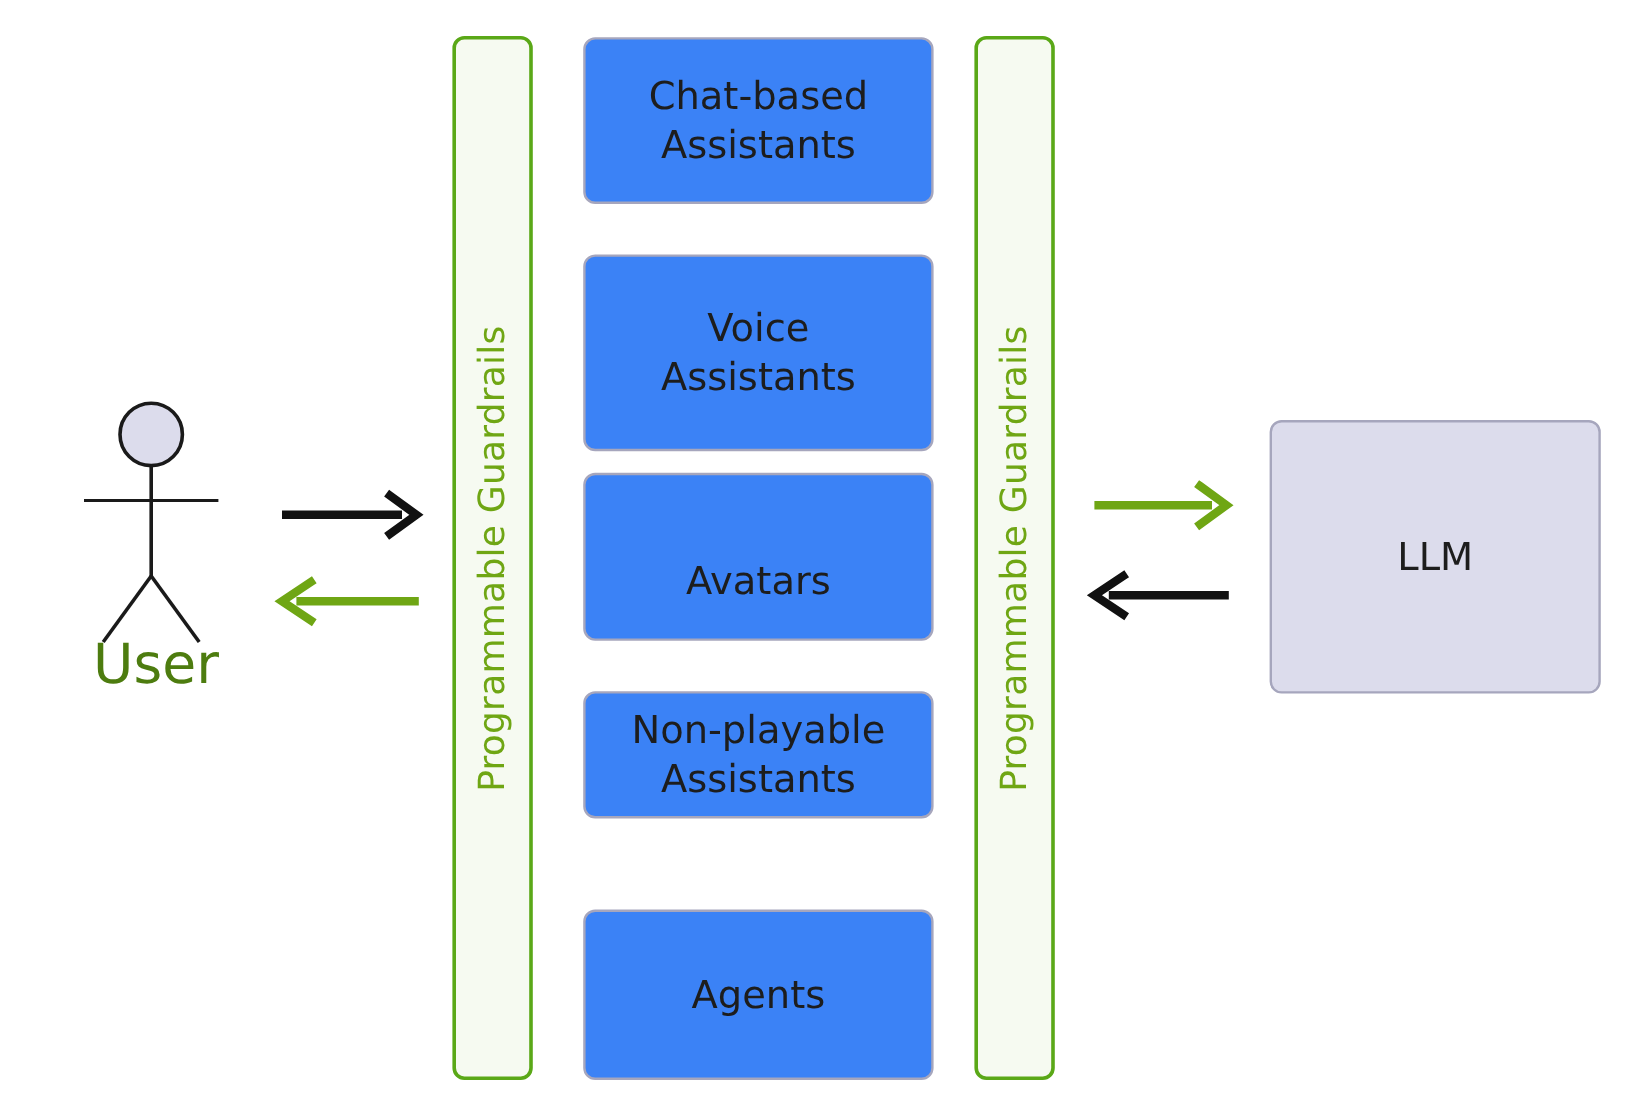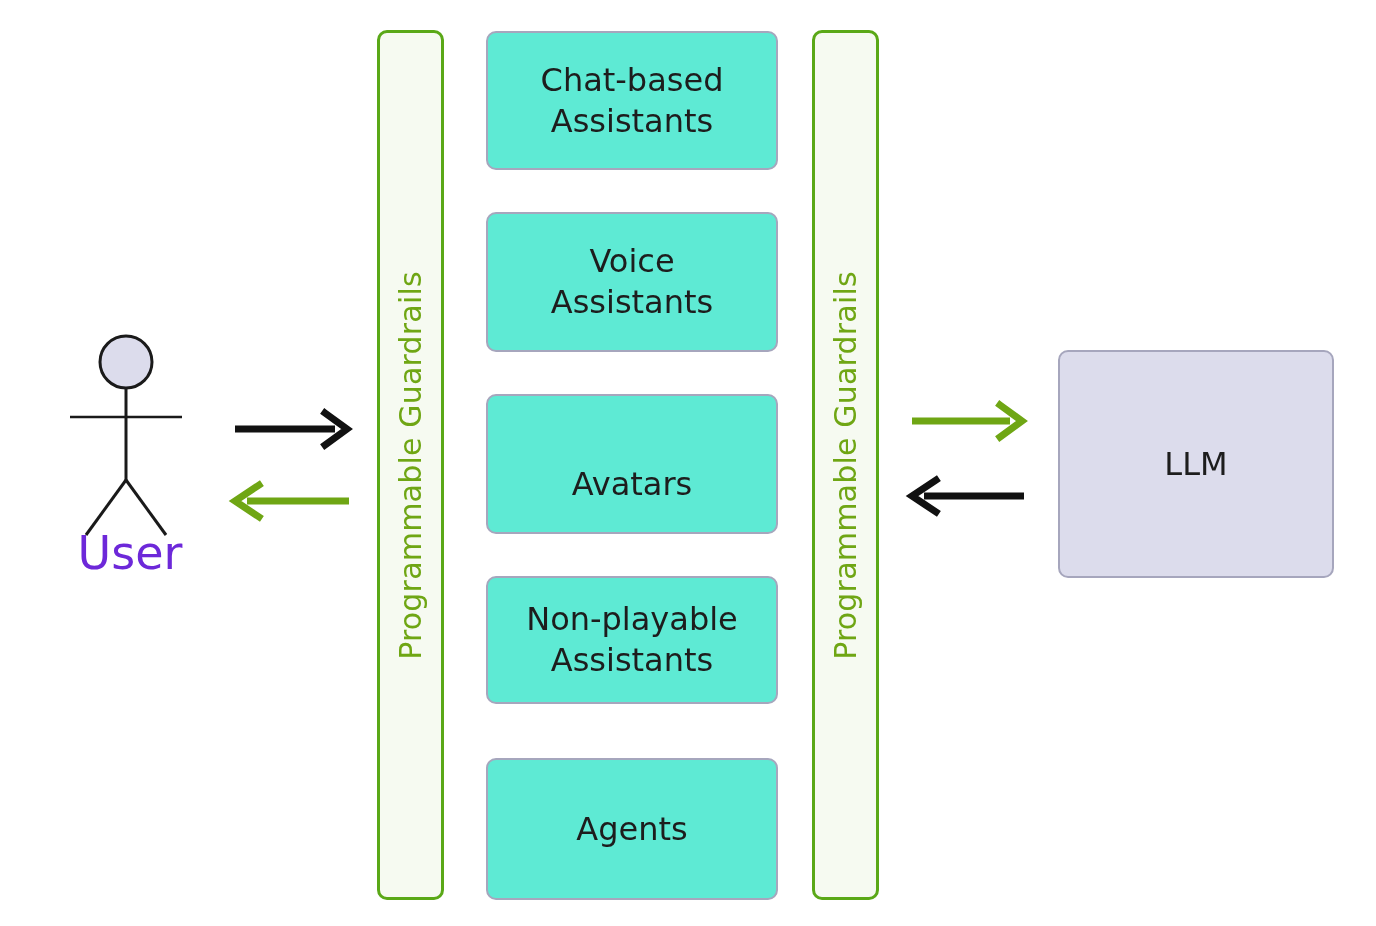--- a/index.html
+++ b/index.html
@@ -27,21 +27,21 @@
     height: 260px;
   }
   .actor svg { display: block; }
   .actor-label {
     position: absolute;
     left: 0px;
     top: 200px;
     width: 140px;
     text-align: center;
     font-size: 46px;
-    color: #6d28d9;
+    color: #4d7c0f;
     font-family: "DejaVu Sans", sans-serif;
     letter-spacing: 0px;
     line-height: 1;
   }
 
   
   .guardrail {
     position: absolute;
     top: 30px;
     width: 67px;
@@ -63,21 +63,21 @@
     letter-spacing: 0.2px;
   }
   #guardrail-left  { left: 377px; }
   #guardrail-right { left: 812px; }
 
   
   .app-box {
     position: absolute;
     left: 486px;
     width: 292px;
-    background: #5eead4;
+    background: #3b82f6;
     border: 2px solid #a6a6bd;
     border-radius: 10px;
     box-sizing: border-box;
     display: flex;
     align-items: center;
     justify-content: center;
     text-align: center;
     font-size: 32px;
     line-height: 1.28;
     color: #1d1d1d;
@@ -144,35 +144,35 @@
     <span class="guardrail-text">Programmable Guardrails</span>
   </div>
 
   <div class="app-box" style="top:31px;  height:139px;">
     <span>
       <span>Chat-based</span><br>
       <span>Assistants</span>
     </span>
   </div>
 
-  <div class="app-box" style="top:212px; height:140px;align-items:center;">
+  <div class="app-box" style="top:212px; height:164px;align-items:center;">
     <span>
       <span>Voice</span><br>
       <span>Assistants</span>
     </span>
   </div>
 
   <div class="app-box" style="top:394px; height:140px;">
     <span>
       <br>
       <span>Avatars</span>
     </span>
   </div>
 
-  <div class="app-box" style="top:576px; height:128px;">
+  <div class="app-box" style="top:576px; height:106px;">
     <span>
       <span>Non-playable</span><br>
       <span>Assistants</span>
     </span>
   </div>
 
   <div class="app-box" style="top:758px; height:142px;text-align:center;">
     <span>Agents</span>
   </div>
 

